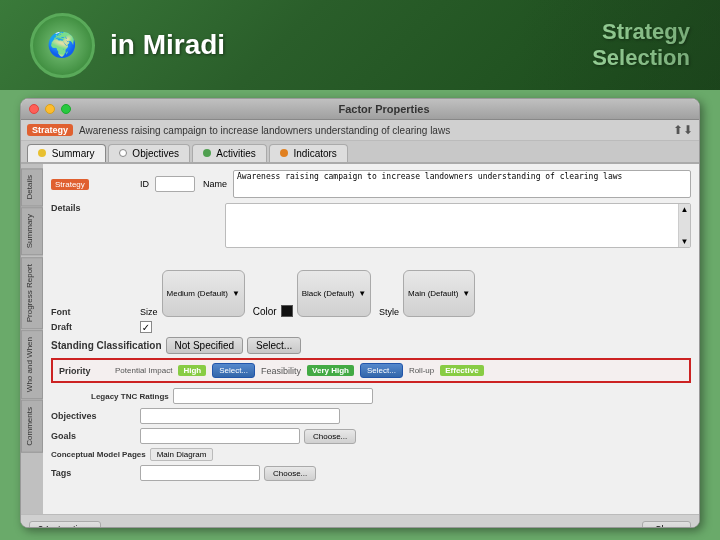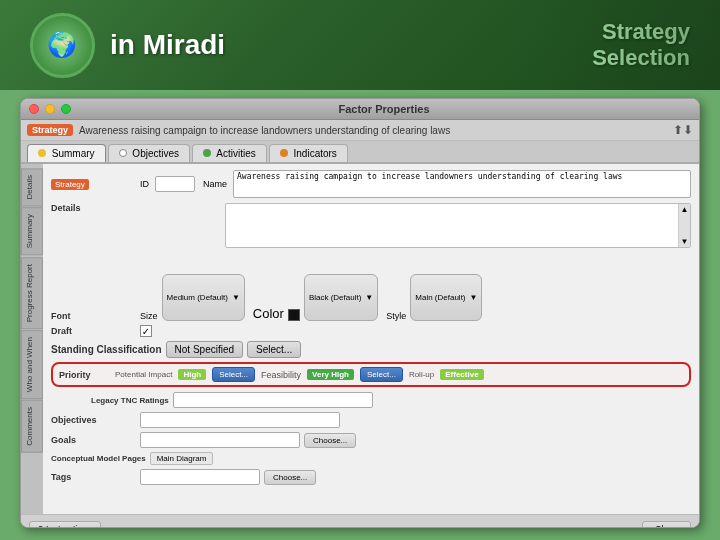--- a/index.html
+++ b/index.html
@@ -293,21 +293,21 @@
       border: 1px solid #999;
       font-size: 10px;
       padding: 2px 8px;
       border-radius: 3px;
       cursor: pointer;
     }
 
     
     .priority-section {
       border: 2px solid #cc2222;
-      border-radius: 8px;
+      border-radius: 0;
       padding: 3px 6px;
       margin-bottom: 5px;
       display: flex;
       align-items: center;
       gap: 6px;
       background: rgba(255,240,240,0.3);
     }
     .priority-label { font-size: 9px; font-weight: bold; color: #333; min-width: 50px; }
     .priority-impact { font-size: 9px; color: #555; }
     .high-badge {
@@ -528,21 +528,21 @@
           </div>
         </div>
 
         <div class="font-row" style="margin-left:0;">
           <span class="form-label">Font</span>
           <span style="font-size:9px;">Size</span>
           <button class="select-btn">
             <span>Medium (Default)</span>
             <span>▼</span>
           </button>
-          <span style="font-size:13px;margin-left:4px;margin-top:48px;">Color</span>
+          <span style="font-size:10px;margin-left:4px;margin-top:48px;">Color</span>
           <span class="color-box"></span>
           <button class="select-btn">
             <span>Black (Default)</span>
             <span>▼</span>
           </button>
           <span style="font-size:9px;margin-left:4px;">Style</span>
           <button class="select-btn">
             <span>Main (Default)</span>
             <span>▼</span>
           </button>

